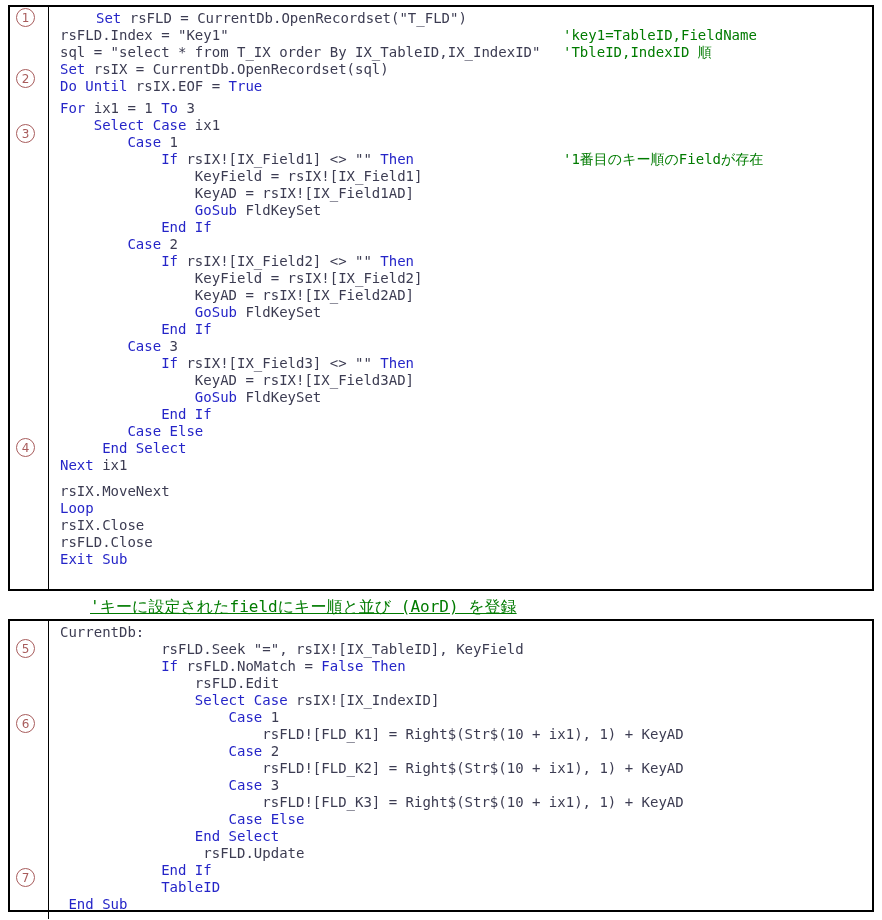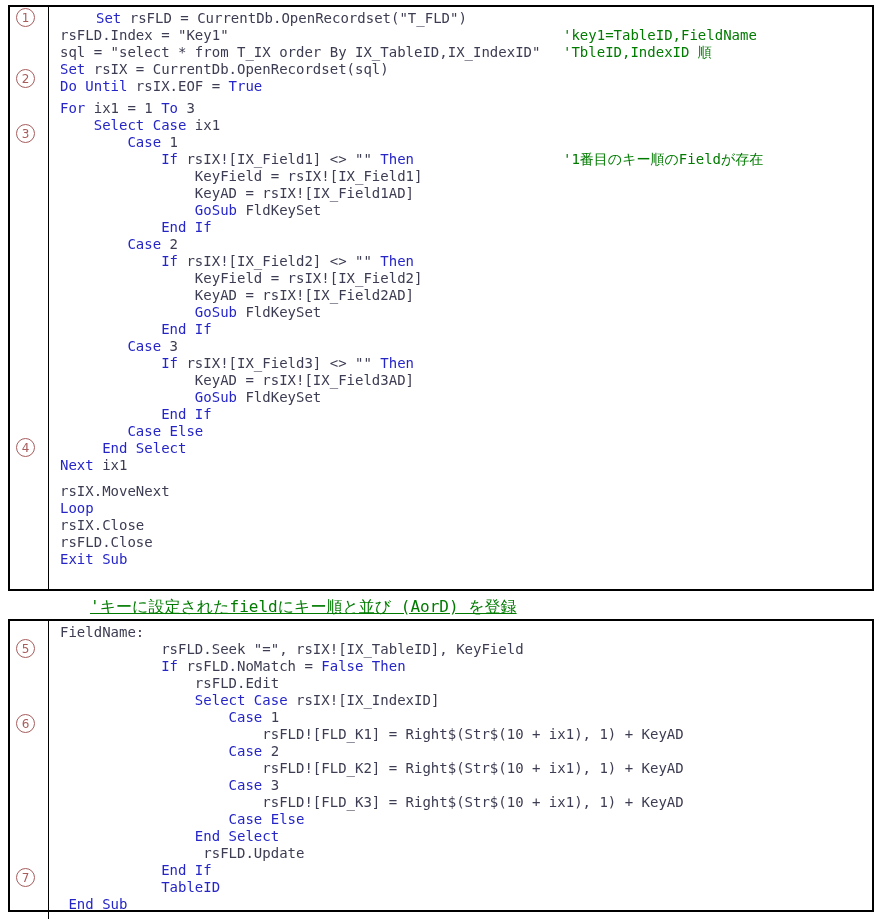--- a/index.html
+++ b/index.html
@@ -78,21 +78,21 @@
         <div class="row"><span style="padding-left: 0ch;"><span class="id">rsFLD.Close</span></span></div>
         <div class="row"><span style="padding-left: 0ch;"><span class="kw">Exit Sub</span></span></div>
       </div>
   </div>
 
   <div id="divider-comment">'キーに設定されたfieldにキー順と並び (AorD) を登録</div>
 
   <div id="box2" class="code-box">
     <div class="gutter-line"></div>
     <div class="code-area">
-        <div class="row"><span style="padding-left: 0ch;"><span class="id">FieldName:</span></span></div>
+        <div class="row"><span style="padding-left: 0ch;"><span class="id">CurrentDb:</span></span></div>
         <div class="row"><span class="marker">5</span><span style="padding-left: 12ch;"><span class="id">rsFLD.Seek "=", rsIX![IX_TableID], KeyField</span></span></div>
         <div class="row"><span style="padding-left: 12ch; margin-top: 8px;"><span class="kw">If </span><span class="id">rsFLD.NoMatch = </span><span class="kw">False Then</span></span></div>
         <div class="row"><span style="padding-left: 16ch;"><span class="id">rsFLD.Edit</span></span></div>
         <div class="row"><span style="padding-left: 16ch;"><span class="kw">Select Case </span><span class="id">rsIX![IX_IndexID]</span></span></div>
         <div class="row"><span style="padding-left: 20ch;"><span class="kw">Case </span><span class="id">1</span></span></div>
         <div class="row"><span class="marker" style="top: -12px;">6</span><span style="padding-left: 24ch;"><span class="id">rsFLD![FLD_K1] = Right$(Str$(10 + ix1), 1) + KeyAD</span></span></div>
         <div class="row"><span style="padding-left: 20ch;"><span class="kw">Case </span><span class="id">2</span></span></div>
         <div class="row"><span style="padding-left: 24ch;"><span class="id">rsFLD![FLD_K2] = Right$(Str$(10 + ix1), 1) + KeyAD</span></span></div>
         <div class="row"><span style="padding-left: 20ch;"><span class="kw">Case </span><span class="id">3</span></span></div>
         <div class="row"><span style="padding-left: 24ch;"><span class="id">rsFLD![FLD_K3] = Right$(Str$(10 + ix1), 1) + KeyAD</span></span></div>

